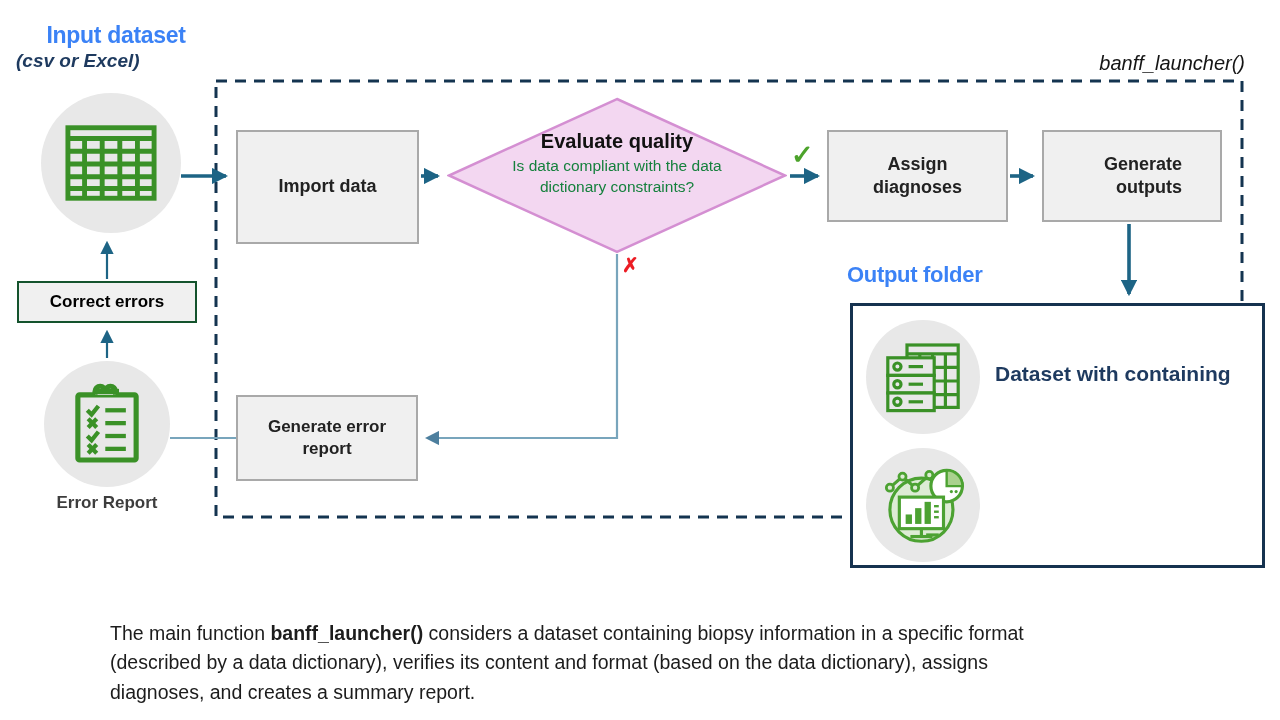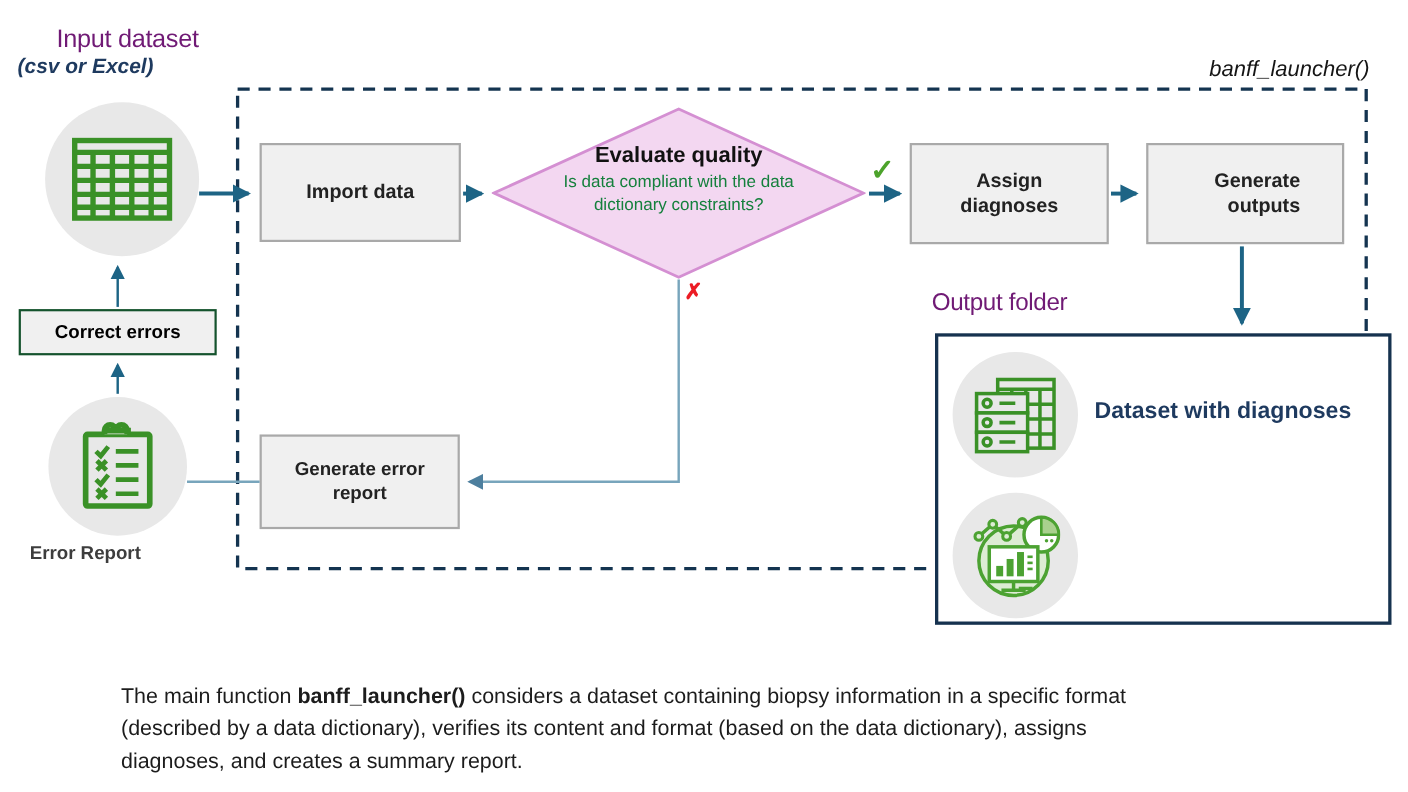--- a/index.html
+++ b/index.html
@@ -4,21 +4,21 @@
 <style>
   html,body{margin:0;padding:0;background:#ffffff;}
   #stage{
     position:relative;width:1280px;height:720px;background:#ffffff;overflow:hidden;
     font-family:"Liberation Sans", sans-serif;color:#1f1f1f;
   }
   .abs{position:absolute;}
   svg{display:block;}
 
   
-  .navy-title{color:#701a75;font-weight:normal;}
+  .navy-title{color:#3b82f6;font-weight:bold;}
   #input-title{left:16px;top:22px;width:200px;text-align:center;font-size:23px;letter-spacing:-0.3px;}
   #input-subtitle{left:16px;top:50px;width:200px;text-align:left;font-size:19px;font-style:italic;font-weight:bold;color:#1e3a5f;}
   #banff-label{left:1005px;top:52px;width:240px;text-align:right;font-size:20px;font-style:italic;color:#151515;}
   #output-title{left:847px;top:262px;font-size:22px;letter-spacing:-0.3px;}
 
   
   #dashed-layer{left:0;top:0;}
 
   
   .icon-circle{border-radius:50%;background:#e8e8e8;display:flex;align-items:center;justify-content:center;}
@@ -26,21 +26,21 @@
   #error-circle{left:44px;top:361px;width:126px;height:126px;}
   .out-circle{width:114px;height:114px;}
   #out-circle-1{left:866px;top:320px;}
   #out-circle-2{left:866px;top:448px;}
 
   
   .proc-box{
     background:#f0f0f0;border:2px solid #a9a9a9;display:flex;align-items:center;justify-content:center;
     text-align:center;font-weight:bold;font-size:18px;color:#222;line-height:1.3;box-sizing:border-box;
   }
-  #box-import{left:236px;top:130px;width:183px;height:90px;}
+  #box-import{left:236px;top:130px;width:183px;height:114px;}
   #box-assign{left:827px;top:130px;width:181px;height:92px;}
   #box-outputs{left:1042px;top:130px;width:180px;height:92px;}
   #box-error-report{left:236px;top:395px;width:182px;height:86px;font-size:17px;}
   #box-correct{left:17px;top:281px;width:180px;height:42px;border:2px solid #14532d;font-size:17px;color:#000000;}
 
   
   #diamond-wrap{left:447px;top:97px;width:340px;height:157px;}
   #diamond-text{left:447px;top:130px;width:340px;text-align:center;}
   #diamond-title{font-size:20px;font-weight:bold;color:#111;margin:0 0 3px 0;}
   #diamond-question{font-size:15.5px;color:#15803d;line-height:1.35;margin:0 auto;width:260px;}
@@ -48,21 +48,21 @@
   
   #output-box{left:850px;top:303px;width:415px;height:265px;background:#ffffff;border:3px solid #16324f;box-sizing:border-box;}
   .out-label{color:#1e3a5f;font-weight:bold;font-size:21px;}
   #out-label-1{left:995px;top:362px;width:270px;}
   #out-label-2{left:995px;top:490px;width:270px;}
 
   
   #check-mark{left:791px;top:139px;font-size:27px;font-weight:bold;color:#4ca32b;}
   #cross-mark{left:622px;top:253px;font-size:20px;font-weight:bold;color:#ec1c24;}
 
-  #error-label{left:27px;top:493px;width:160px;font-size:17px;font-weight:bold;color:#3d3d3d;}
+  #error-label{left:27px;top:493px;width:160px;text-align:center;font-size:17px;font-weight:bold;color:#3d3d3d;}
 
   
   #caption{left:110px;top:619px;width:958px;font-size:19.5px;color:#1c1c1c;line-height:1.5;}
   #caption .fn{font-weight:bold;}
 
   #connector-layer{left:0;top:0;pointer-events:none;}
 </style>
 </head>
 <body>
 
@@ -164,21 +164,21 @@
         <rect x="6" y="66" width="58" height="22" fill="#e8e8e8"></rect>
         <circle cx="18" cy="33" r="4.5" fill="none"></circle>
         <circle cx="18" cy="55" r="4.5" fill="none"></circle>
         <circle cx="18" cy="77" r="4.5" fill="none"></circle>
         <line x1="32" y1="33" x2="50" y2="33"></line>
         <line x1="32" y1="55" x2="50" y2="55"></line>
         <line x1="32" y1="77" x2="50" y2="77"></line>
       </g>
     </svg>
   </div>
-  <div id="out-label-1" class="abs out-label">Dataset with diagnoses</div>
+  <div id="out-label-1" class="abs out-label">Dataset with containing</div>
 
   <div id="out-circle-2" class="abs icon-circle out-circle">
     <svg width="82" height="82" viewBox="0 0 104 104">
       <circle cx="50" cy="58" r="40" fill="#ddecd4" stroke="#4ca232" stroke-width="4"></circle>
       <g stroke="#4ca232" stroke-width="4" fill="none">
         <polyline points="10,30 26,16 42,30 60,14 74,26"></polyline>
       </g>
       <circle cx="10" cy="30" r="4.5" fill="#ddecd4" stroke="#4ca232" stroke-width="3.5"></circle>
       <circle cx="26" cy="16" r="4.5" fill="#ddecd4" stroke="#4ca232" stroke-width="3.5"></circle>
       <circle cx="42" cy="30" r="4.5" fill="#ddecd4" stroke="#4ca232" stroke-width="3.5"></circle>

